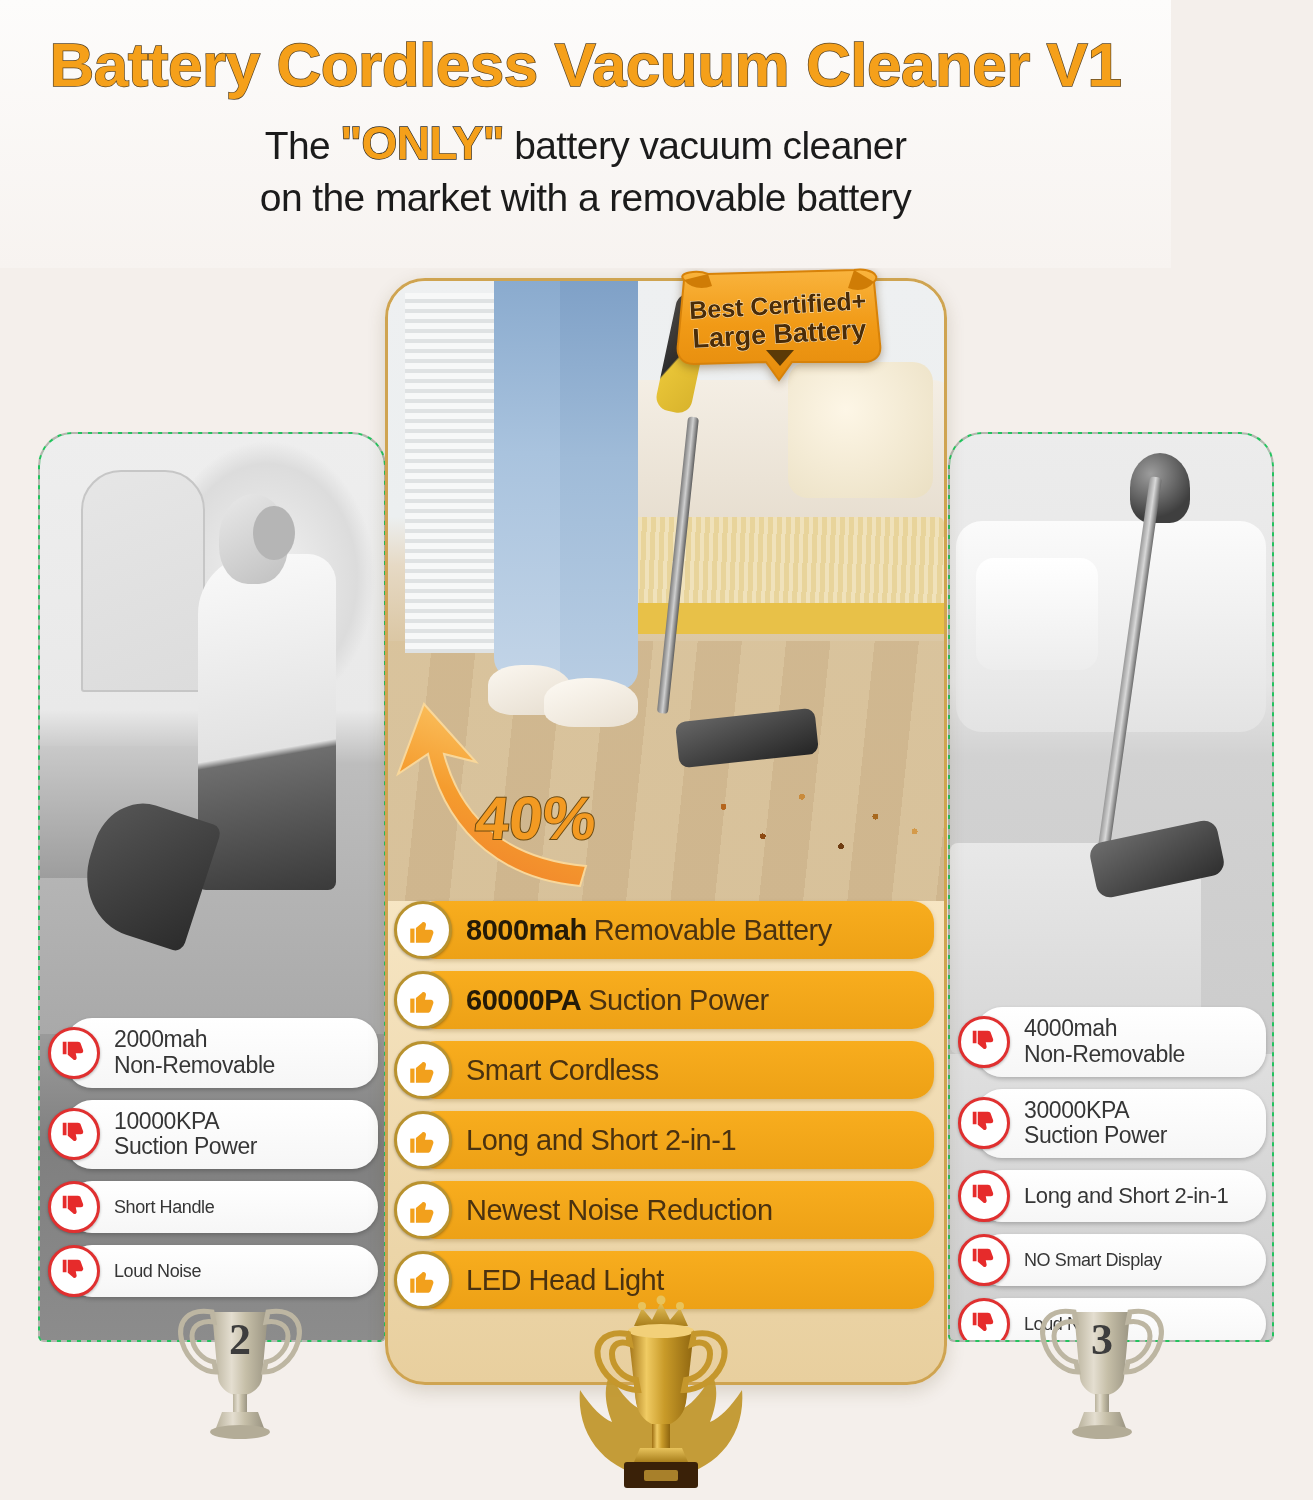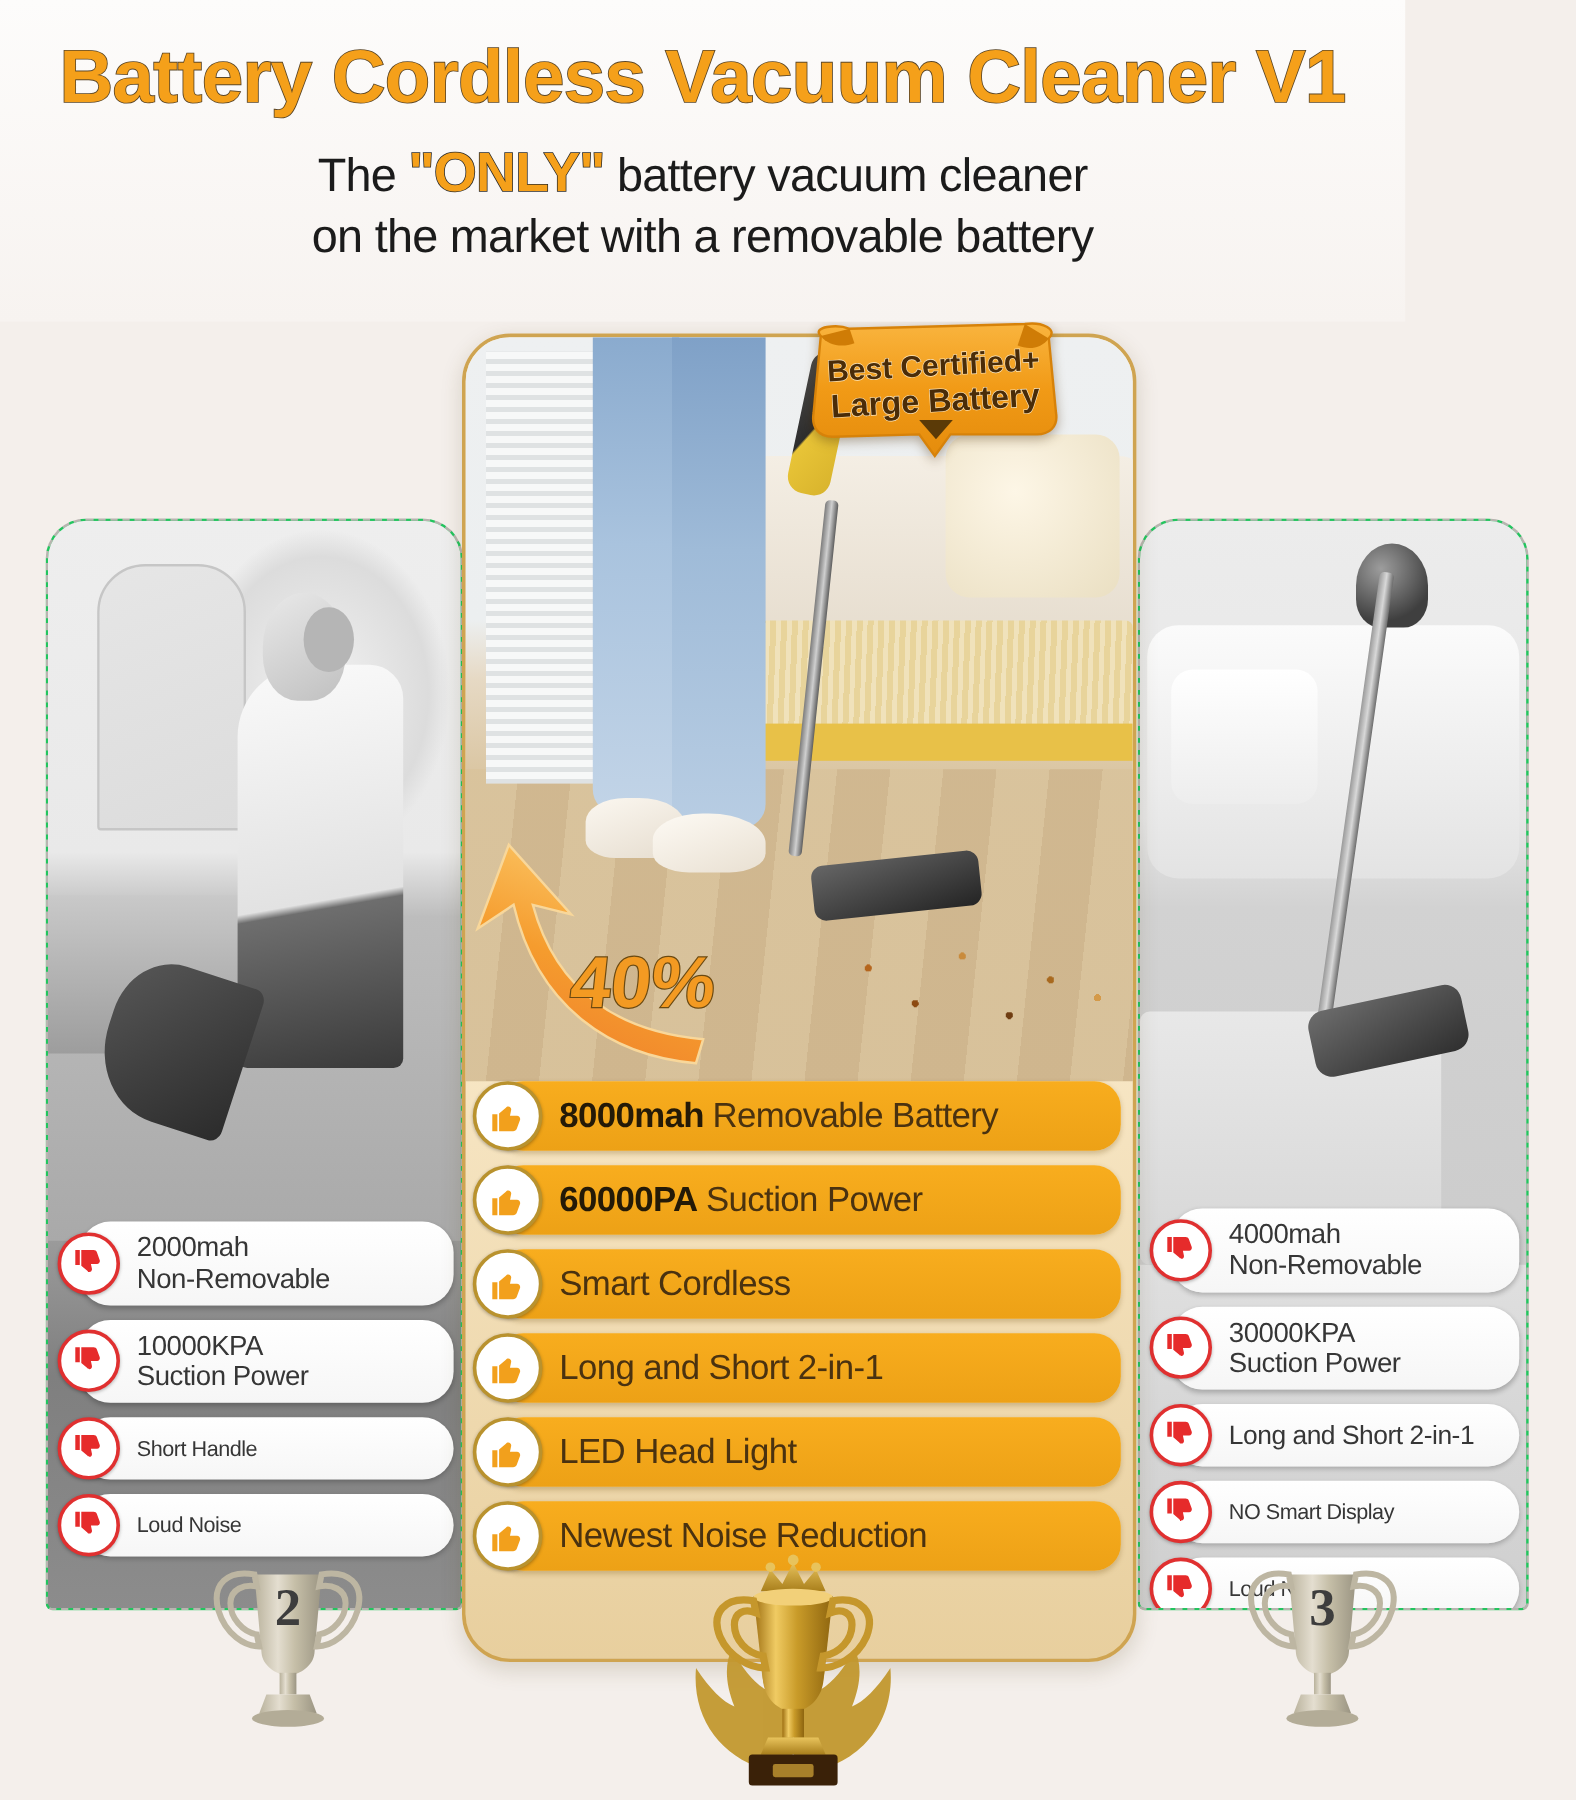--- a/index.html
+++ b/index.html
@@ -483,30 +483,30 @@
         </div>
         <div class="pill-body">Long and Short 2-in-1</div>
       </div>
       <div class="pill pill-pro">
         <div class="badge badge-up">
           <svg width="34" height="34" viewBox="0 0 24 24">
               <path fill="#f2a01c" d="M3 11h3v10H3z"></path>
               <path fill="#f2a01c" d="M7 21h8.2c1 0 1.9-.6 2.2-1.5l1.9-5.2c.4-1.2-.5-2.5-1.8-2.5h-4.1l.7-3.3c.2-1.1-.6-2.1-1.7-2.1-.6 0-1.1.3-1.4.8L7 10.6z"></path>
             </svg>
         </div>
-        <div class="pill-body">LED Head Light</div>
+        <div class="pill-body">Newest Noise Reduction</div>
       </div>
       <div class="pill pill-pro">
         <div class="badge badge-up">
           <svg width="34" height="34" viewBox="0 0 24 24">
               <path fill="#f2a01c" d="M3 11h3v10H3z"></path>
               <path fill="#f2a01c" d="M7 21h8.2c1 0 1.9-.6 2.2-1.5l1.9-5.2c.4-1.2-.5-2.5-1.8-2.5h-4.1l.7-3.3c.2-1.1-.6-2.1-1.7-2.1-.6 0-1.1.3-1.4.8L7 10.6z"></path>
             </svg>
         </div>
-        <div class="pill-body">Newest Noise Reduction</div>
+        <div class="pill-body">LED Head Light</div>
       </div>
     </div>
   </div>
 </div>
 
 <div class="arrow-wrap">
   <svg width="230" height="190" viewBox="0 0 230 190">
     <defs>
       <linearGradient id="argrad" x1="0" y1="1" x2="0.4" y2="0">
         <stop offset="0%" stop-color="#ef7a2a"></stop>

